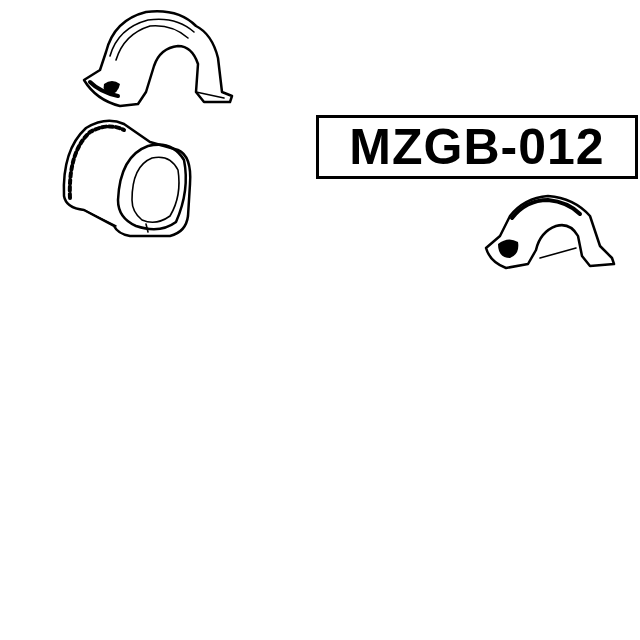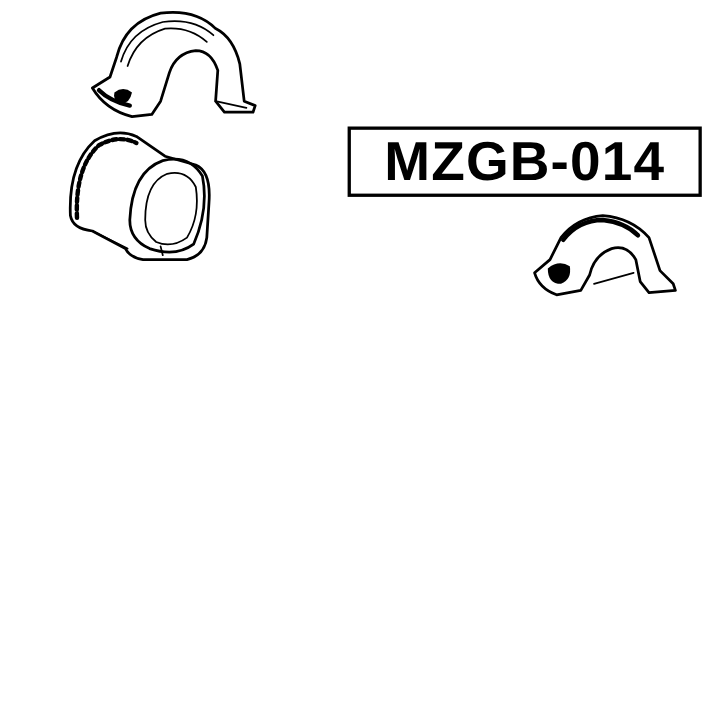--- a/index.html
+++ b/index.html
@@ -106,14 +106,14 @@
       <path class="thin" d="M556,530 L584,548 L594,540 L566,522 Z">
       <path class="heavy" d="M586,540 L598,552">
 
       
       <path class="wfill" d="M504,572 L516,562 L534,566 L546,578 L546,596 L534,606 L514,604 L504,592 Z">
       <circle class="ln" cx="524" cy="584" r="12">
       <path class="bfill" d="M516,578 h8 v4 h-4 v4 h-4 Z M526,580 h6 v8 h-6 Z">
     </path></circle></path></path></path></path></path></ellipse></path></path></ellipse></ellipse></path></path></path></path></path></path></path></path></path></path></path></path></path></path></path></g>
   
 
-  <div class="part-label">MZGB-014</div>
+  <div class="part-label">MZGB-012</div>
 </polyline></div>
 
 </body></html>

